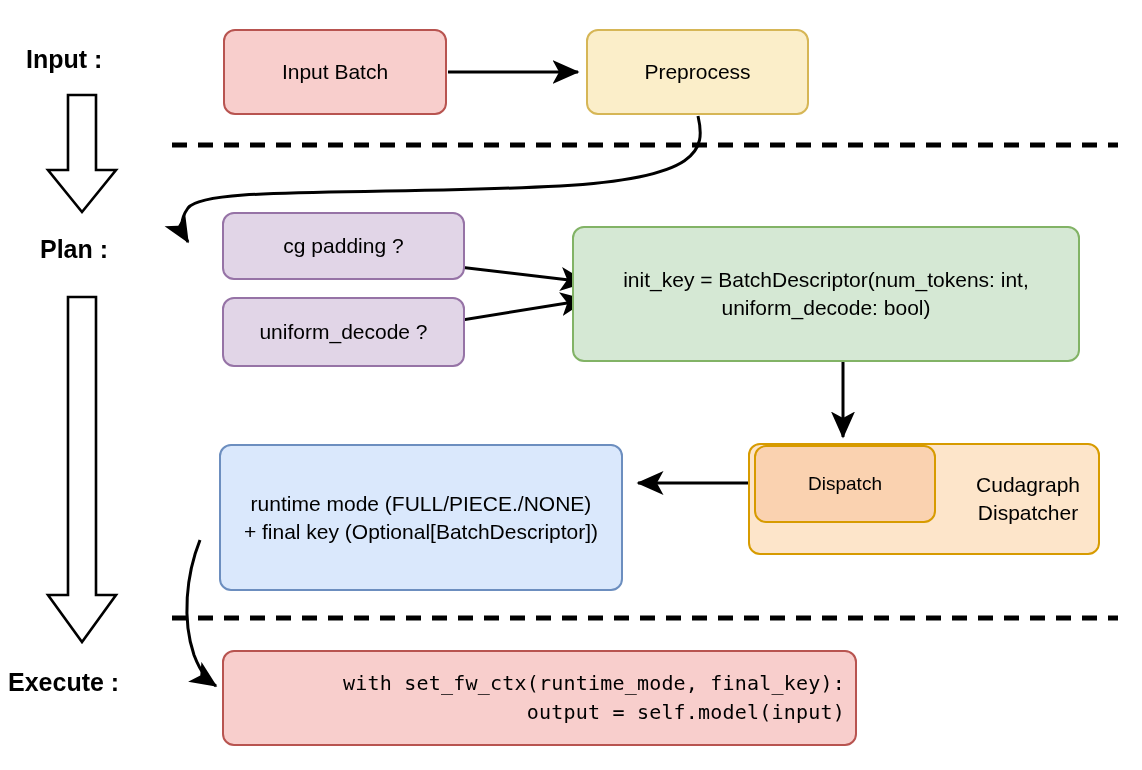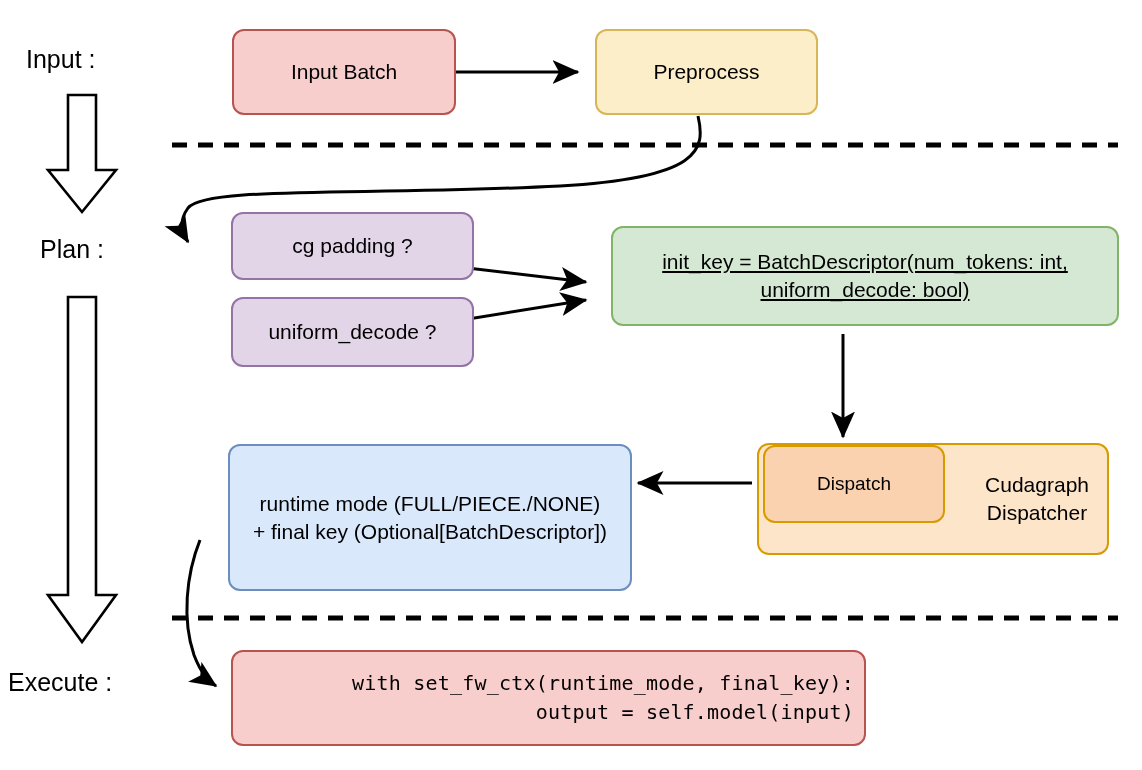--- a/index.html
+++ b/index.html
@@ -20,41 +20,40 @@
   .svg-layer {
     position: absolute;
     left: 0;
     top: 0;
     width: 1142px;
     height: 770px;
     pointer-events: none;
   }
   .stage-label {
     position: absolute;
-    font-weight: normal;
+    font-weight: bold;
     font-size: 25px;
     color: #000000;
     white-space: nowrap;
     letter-spacing: 0px;
   }
   .node {
     position: absolute;
     box-sizing: border-box;
     border-radius: 12px;
     border-width: 2px;
     border-style: solid;
     display: flex;
     align-items: center;
     justify-content: center;
     text-align: center;
     font-size: 21px;
     color: #000000;
     line-height: 1.32;
     padding: 4px 10px;
-    margin-left: 9px;
   }
   .node .lines { width: 100%; }
   .node .lines > div { white-space: nowrap; }
 
   .n-pink   { background: #f8cecc; border-color: #b85450; }
   .n-yellow { background: #fbeec9; border-color: #d6b656; }
   .n-purple { background: #e1d5e7; border-color: #9673a6; text-align: center; }
   .n-green  { background: #d5e8d4; border-color: #82b366; }
   .n-blue   { background: #dae8fc; border-color: #6c8ebf; }
   .n-orange-outer { background: #fde5ca; border-color: #d79b00; }
@@ -128,21 +127,21 @@
       <div>cg padding ?</div>
     </div>
   </div>
 
   <div class="node n-purple" style="left:222px; top:297px; width:243px; height:70px;">
     <div class="lines">
       <div>uniform_decode ?</div>
     </div>
   </div>
 
-  <div class="node n-green" style="left:602px; top:226px; width:508px; height:100px;text-decoration:underline;">
+  <div class="node n-green" style="left:572px; top:226px; width:508px; height:136px;">
     <div class="lines">
       <div>init_key = BatchDescriptor(num_tokens: int,</div>
       <div>uniform_decode: bool)</div>
     </div>
   </div>
 
   <div class="node n-blue" style="left:219px; top:444px; width:404px; height:147px;">
     <div class="lines">
       <div>runtime mode (FULL/PIECE./NONE)</div>
       <div>+ final key (Optional[BatchDescriptor])</div>

